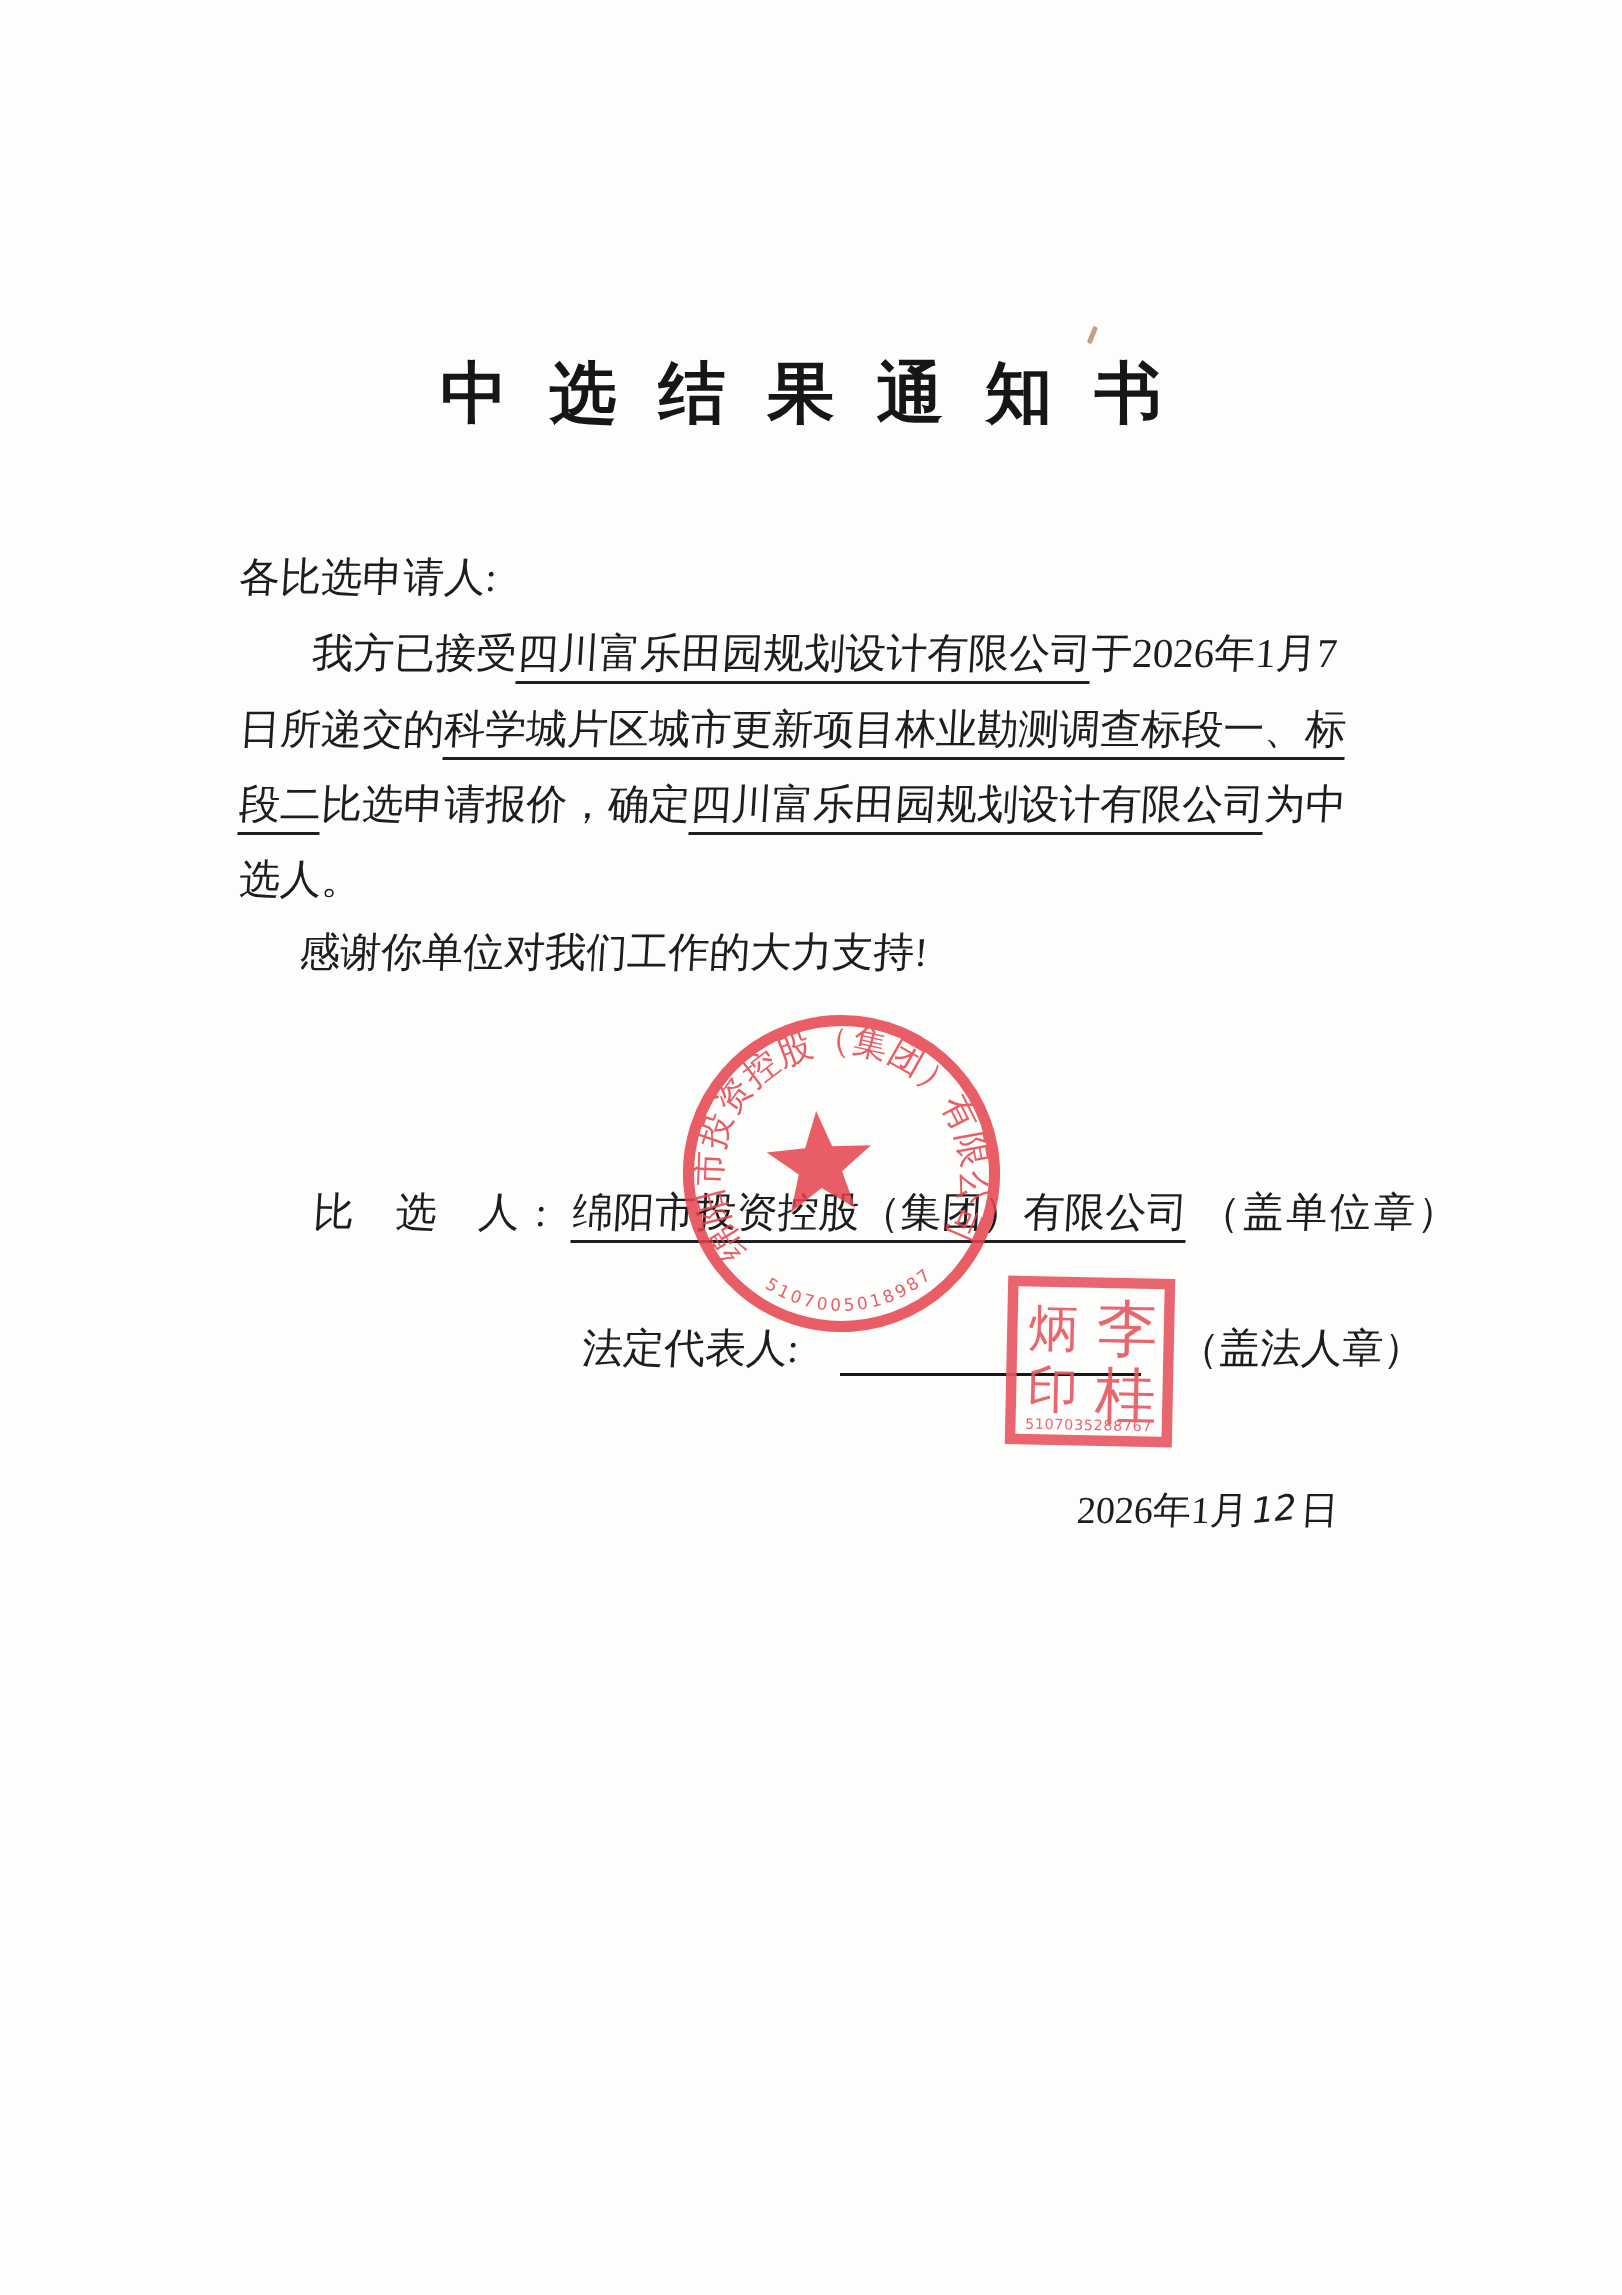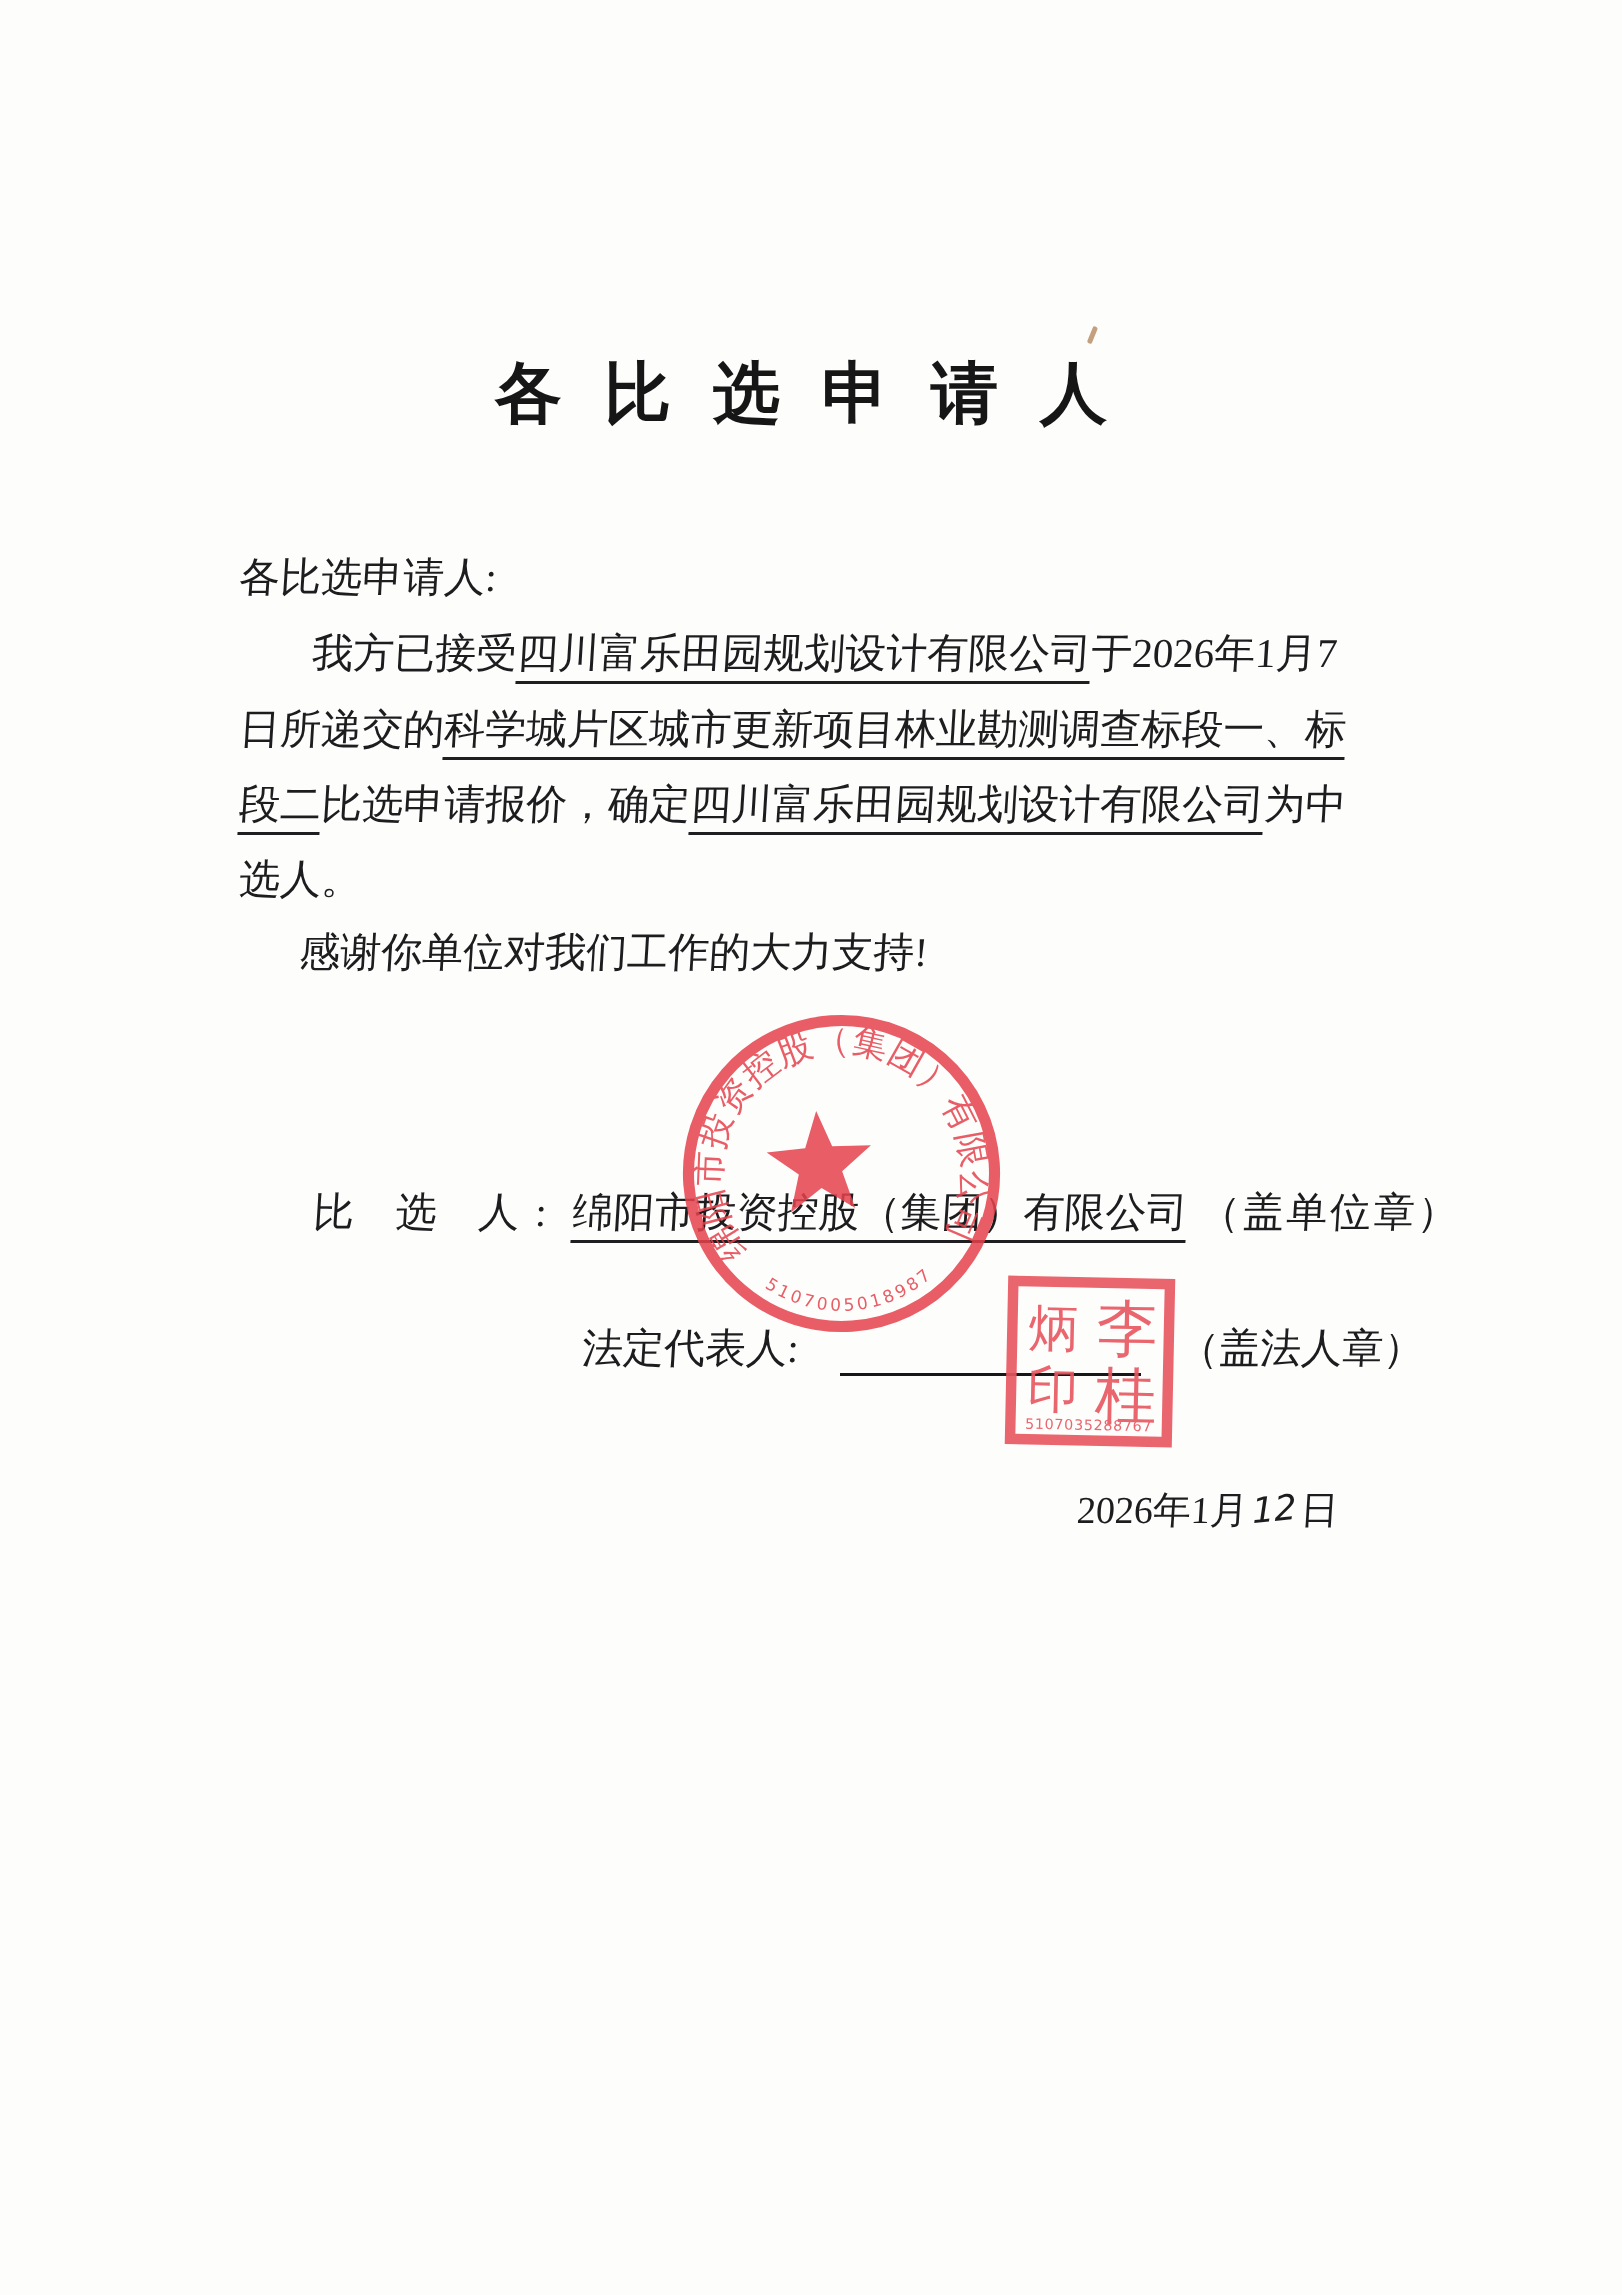--- a/index.html
+++ b/index.html
@@ -66,21 +66,21 @@
     opacity:.9;
   }
   svg text{font-family:"Liberation Serif","DejaVu Serif",serif;}
   svg .digits{font-family:"DejaVu Sans","Liberation Sans",sans-serif;}
 </style>
 </head>
 <body>
 
 <div class="page">
 
-  <div class="abs doc-title">各比选申请人</div>
+  <div class="abs doc-title">中选结果通知书</div>
 
   <div class="abs scan-artifact"></div>
 
   <div class="abs t" style="left:238px;top:557px;">各比选申请人:</div>
 
   <div class="abs t" style="left:311px;top:633px;">
     <span>我方已接受</span><span class="u">四川富乐田园规划设计有限公司</span><span>于2026年1月7</span>
   </div>
 
   <div class="abs t" style="left:238px;top:709px;">

